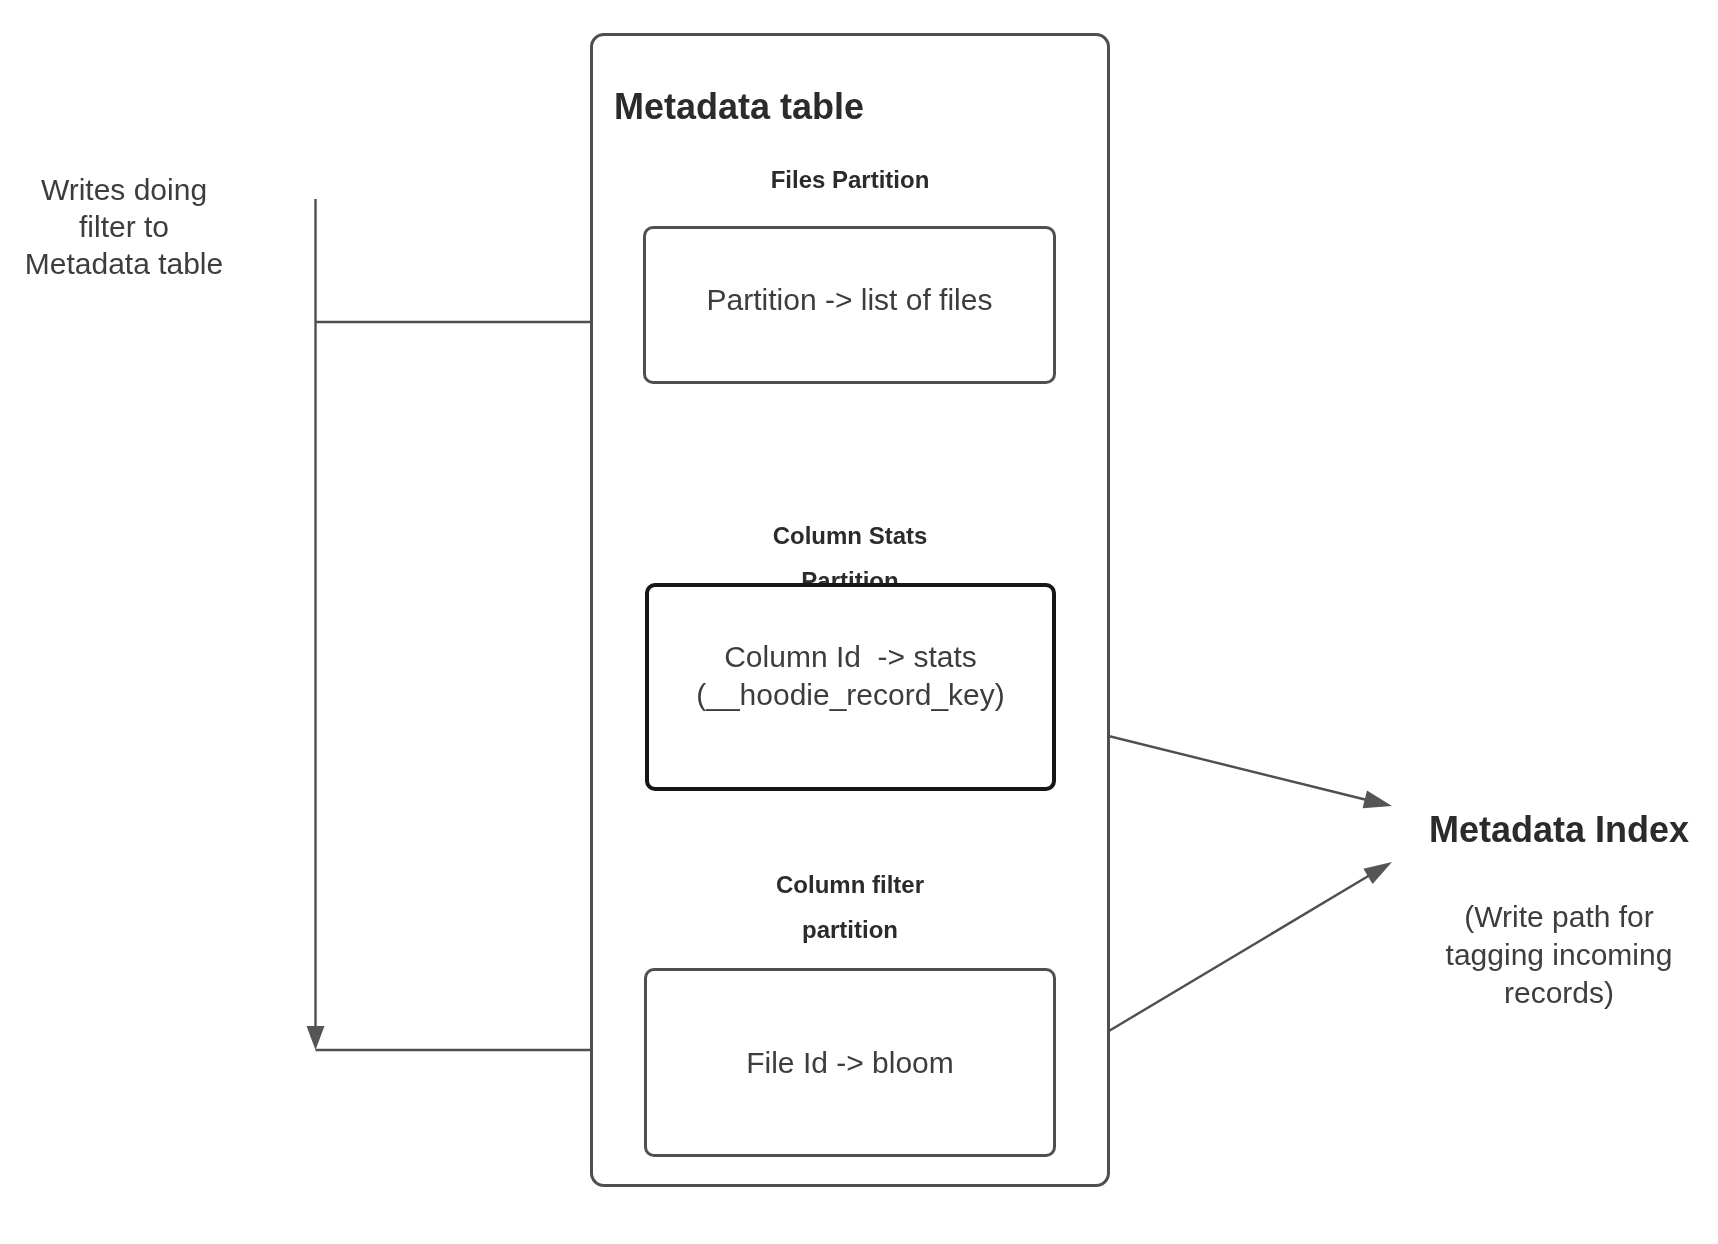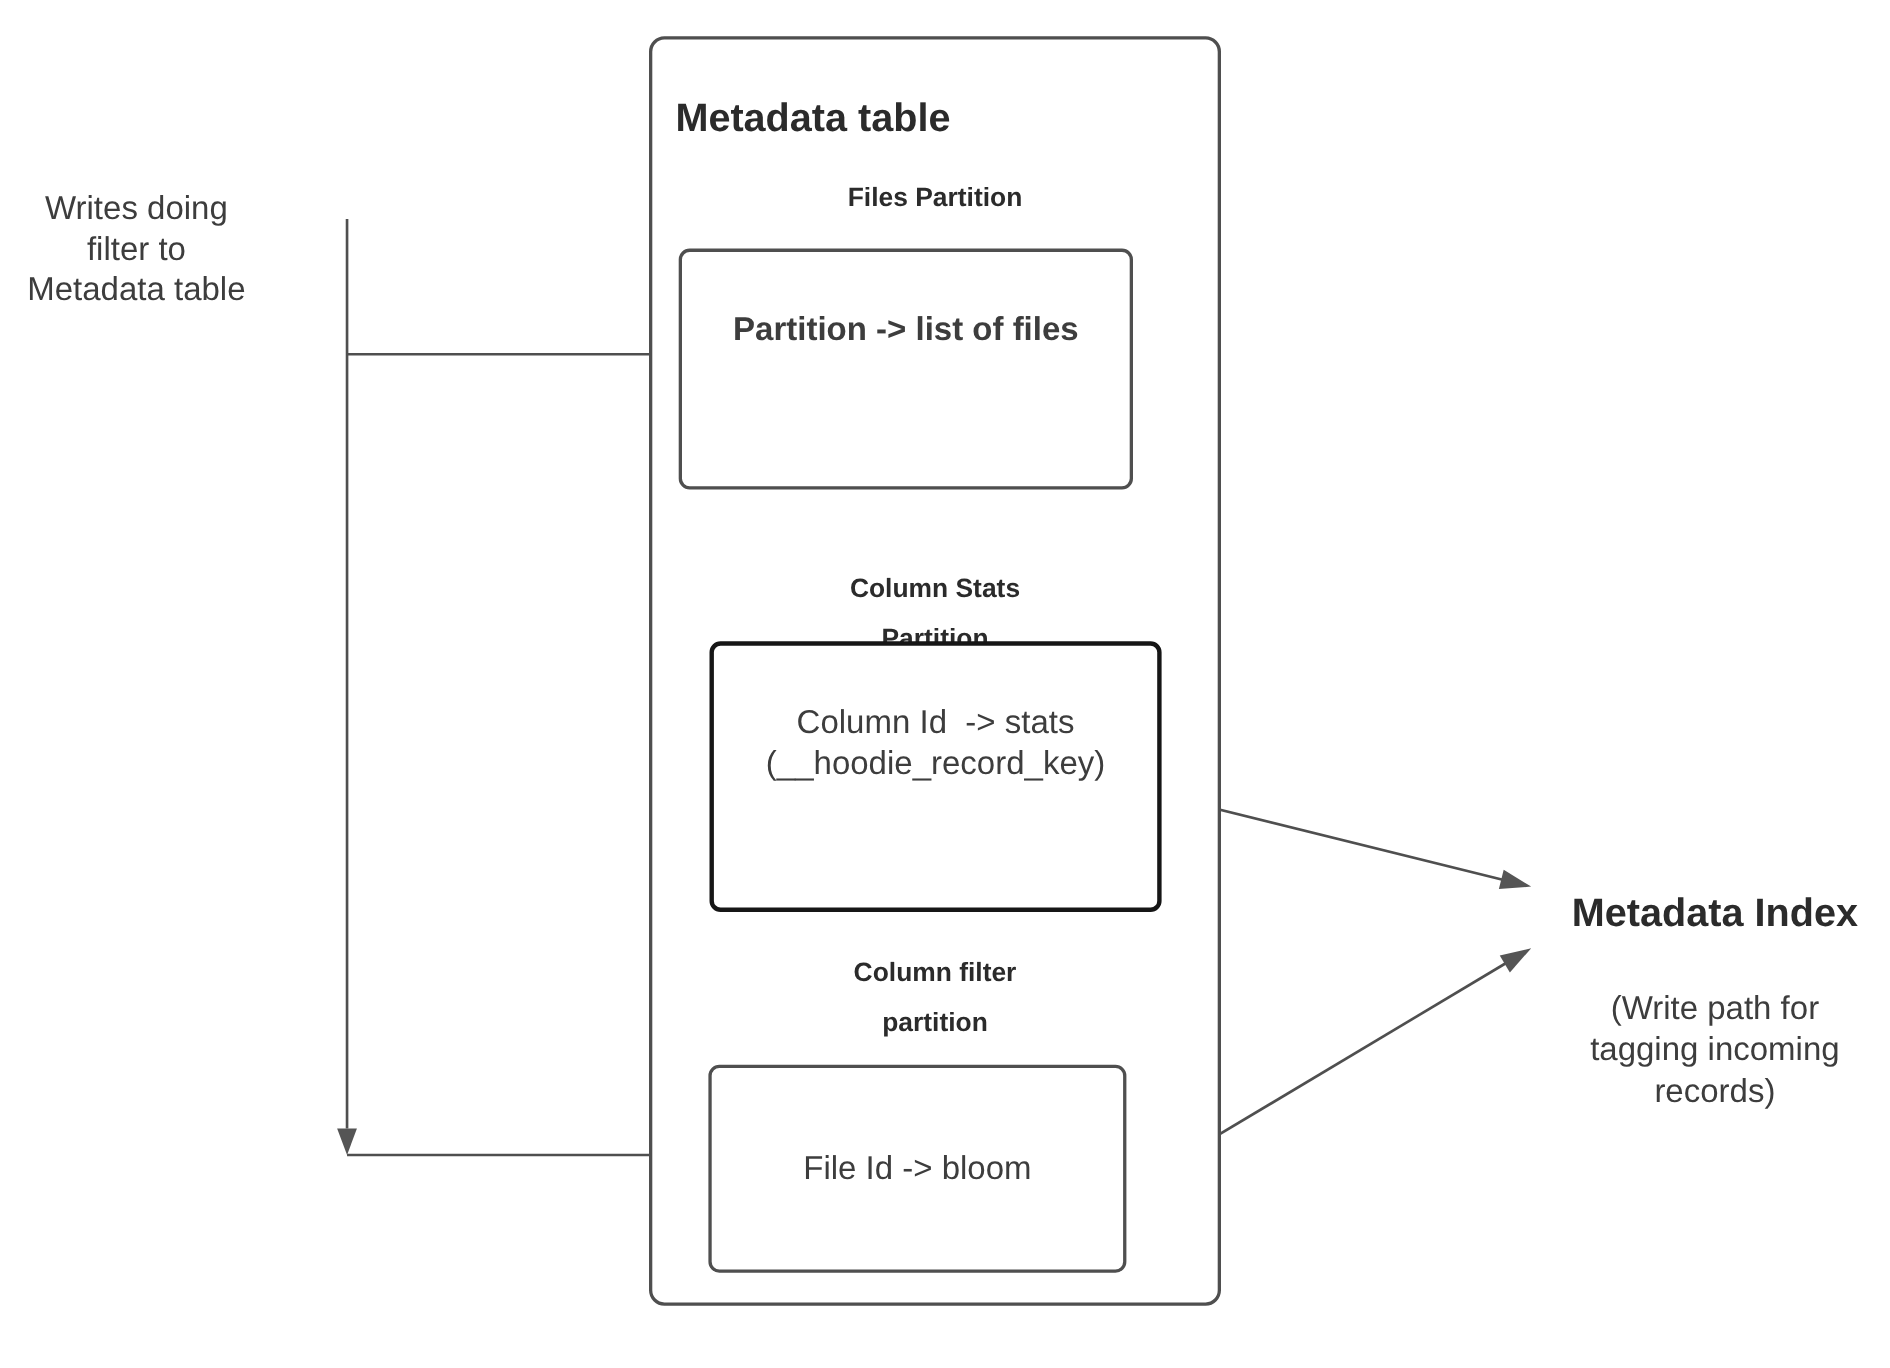--- a/index.html
+++ b/index.html
@@ -56,27 +56,27 @@
     border-radius: 14px;
   }
   .outer-title {
     left: 614px; top: 85px;
     font-weight: bold;
     font-size: 36px;
     line-height: 44px;
     color: #2b2b2b;
   }
   .files-heading   { left: 643px; top: 157px; width: 414px; }
-  .files-box       { left: 617px; top: 226px; width: 413px; height: 219px; font-weight: bold; }
+  .files-box       { left: 643px; top: 226px; width: 413px; height: 158px; }
   .files-box-text  { position: absolute; left: 0; right: 0; top: 52px; }
   .stats-heading   { left: 643px; top: 474px; width: 414px; margin-top: 39px; }
-  .stats-box       { left: 645px; top: 583px; width: 411px; height: 246px; border: 4px solid #161616; }
+  .stats-box       { left: 645px; top: 583px; width: 411px; height: 208px; border: 4px solid #161616; }
   .stats-box-text  { position: absolute; left: 0; right: 0; top: 51px; }
   .bloom-heading   { left: 643px; top: 862px; width: 414px; }
-  .bloom-box       { left: 644px; top: 968px; width: 380px; height: 189px;
+  .bloom-box       { left: 644px; top: 968px; width: 412px; height: 189px;
                      display: flex; align-items: center; justify-content: center; }
   .left-note       { left: 10px; top: 171px; width: 228px; }
   .index-title     { left: 1398px; top: 807px; width: 322px;
                      font-weight: bold; font-size: 36px; line-height: 45px;
                      color: #2b2b2b; text-align: center; }
   .index-note      { left: 1398px; top: 898px; width: 322px; font-size: 30px; line-height: 38px; }
 </style>
 </head>
 <body>
 

